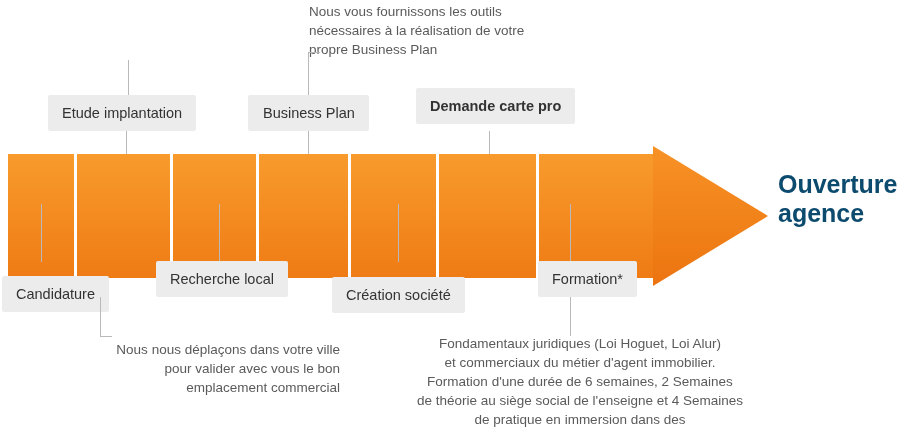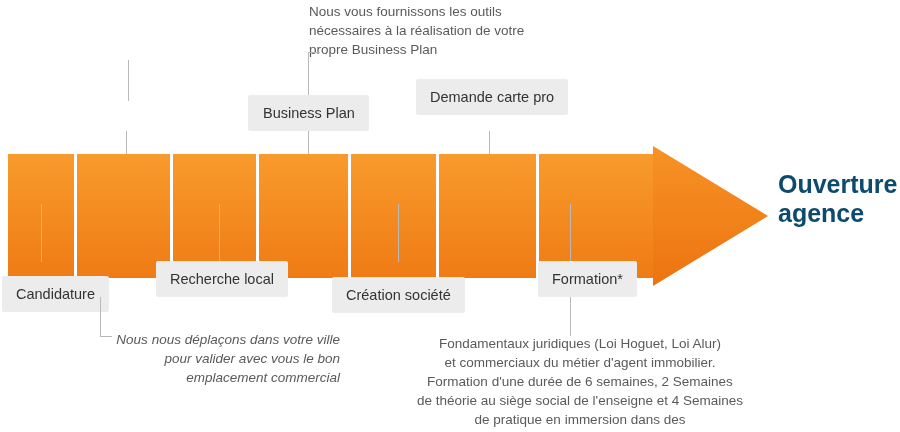--- a/index.html
+++ b/index.html
@@ -97,22 +97,23 @@
 
 
   <div class="note left" style="left:309px; top:2px; width:290px;">Nous vous fournissons les outils
 nécessaires à la réalisation de votre
 propre Business Plan</div>
 
   <div class="leader" style="left:128px; top:60px; height:41px;"></div>
   <div class="leader" style="left:308px; top:52px; height:49px;"></div>
   <div class="leader" style="left:308px; top:52px; width:12px; height:1px;"></div>
 
+  <div class="chip" style="left:48px; top:95px;">Etude implantation</div>
   <div class="chip" style="left:248px; top:95px;padding-left:15px;">Business Plan</div>
-  <div class="chip" style="left:416px; top:79px;">Demande carte pro</div>
+  <div class="chip" style="left:416px; top:88px;font-weight:bold;">Demande carte pro</div>
 
   <div class="leader" style="left:126px; top:131px; height:74px;"></div>
   <div class="leader" style="left:308px; top:131px; height:74px;"></div>
   <div class="leader" style="left:489px; top:131px; height:74px;"></div>
 
   <div id="arrow-wrap">
     <svg id="arrow-body" viewBox="0 0 760 140" preserveAspectRatio="none">
       <defs>
         <linearGradient id="gradA" x1="0" y1="0" x2="0" y2="1">
           <stop offset="0%" stop-color="#f89b2c"></stop>
@@ -144,21 +145,21 @@
 
   <div class="chip" style="left:2px; top:276px;">Candidature</div>
   <div class="chip" style="left:156px; top:261px;">Recherche local</div>
   <div class="chip" style="left:332px; top:261px;margin-top:16px;">Création société</div>
   <div class="chip" style="left:538px; top:261px;">Formation*</div>
 
   <div class="leader" style="left:100px; top:297px; height:39px;"></div>
   <div class="leader" style="left:100px; top:336px; width:12px; height:1px;"></div>
   <div class="leader" style="left:570px; top:297px; height:39px;"></div>
 
-  <div class="note right" style="left:60px; top:330px; width:280px;font-style:italic;">Nous nous déplaçons dans votre ville
+  <div class="note right" style="left:60px; top:340px; width:280px;">Nous nous déplaçons dans votre ville
 pour valider avec vous le bon
 emplacement commercial</div>
 
   <div class="note center" style="left:400px; top:334px; width:360px;"><span>Fondamentaux juridiques (Loi Hoguet, Loi Alur)
 et commerciaux du métier d'agent immobilier.
 Formation d'une durée de 6 semaines, 2 Semaines
 de théorie au siège social de l'enseigne et 4 Semaines
 de pratique en immersion dans des
 agences </span><span class="hl">Côté Particuliers</span></div>
 

